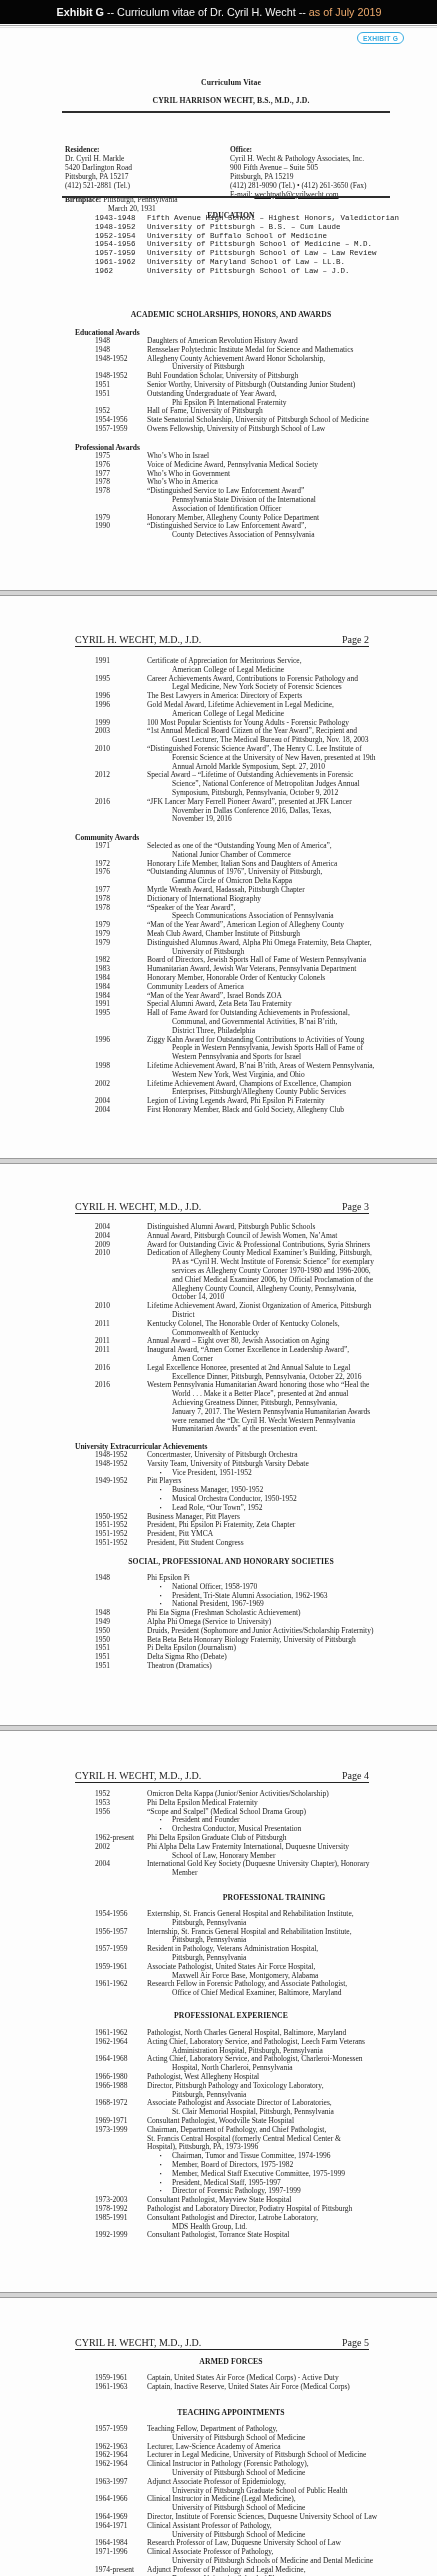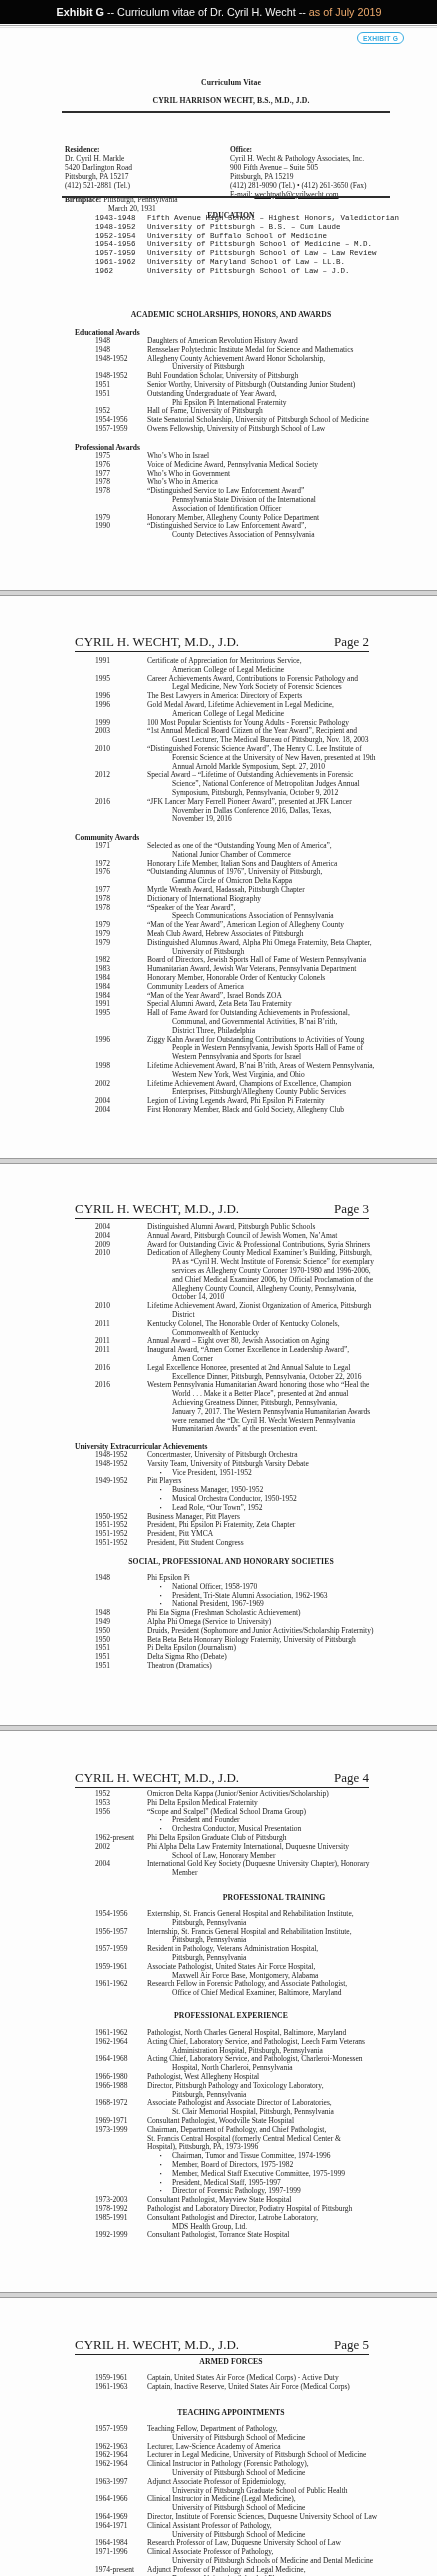--- a/index.html
+++ b/index.html
@@ -19,21 +19,21 @@
          font-family:"Liberation Sans", sans-serif;font-weight:bold;font-size:6.7px;
          display:flex;align-items:center;justify-content:center;letter-spacing:0.2px;}
   
   .abs{position:absolute;left:0;width:438px;}
   .center{text-align:center;font-weight:bold;font-size:7.7px;letter-spacing:0.1px;padding-left:12px;}
   .label{padding-left:75px;font-weight:bold;font-size:7.5px;}
   .rule{position:absolute;left:62px;width:328px;height:1.5px;background:#2d2d2d;}
   .sep{position:absolute;left:0;width:438px;height:5.7px;background:#d4d4d4;
        border-top:0.5px solid #9b9b9b;border-bottom:0.5px solid #9b9b9b;box-sizing:border-box;}
   .pagehead{position:absolute;left:75px;width:294px;display:flex;justify-content:space-between;
-            border-bottom:1px solid #232323;font-size:13px;padding-bottom:1px;}
+            border-bottom:1px solid #232323;font-size:10px;padding-bottom:1px;}
   
   .row{position:relative;line-height:8.8px;font-size:7.5px;padding-left:147px;}
   .row .yr{position:absolute;left:95px;top:0;white-space:nowrap;}
   .cont{padding-left:172px;}
   .cont0{padding-left:147px;}
   .bull{padding-left:160px;}
   .sq{display:inline-block;width:12px;font-size:4.6px;vertical-align:1px;}
   
   .contact{position:absolute;left:0;width:438px;font-size:7.5px;line-height:9px;}
   .ccol{position:absolute;top:0;margin-top:20px;}
@@ -148,21 +148,21 @@
         <div class="row"><span class="yr">1971</span><span>Selected as one of the “Outstanding Young Men of America”,</span></div>
         <div class="row cont">National Junior Chamber of Commerce</div>
         <div class="row"><span class="yr">1972</span><span>Honorary Life Member, Italian Sons and Daughters of America</span></div>
         <div class="row"><span class="yr">1976</span><span>“Outstanding Alumnus of 1976”, University of Pittsburgh,</span></div>
         <div class="row cont">Gamma Circle of Omicron Delta Kappa</div>
         <div class="row"><span class="yr">1977</span><span>Myrtle Wreath Award, Hadassah, Pittsburgh Chapter</span></div>
         <div class="row"><span class="yr">1978</span><span>Dictionary of International Biography</span></div>
         <div class="row"><span class="yr">1978</span><span>“Speaker of the Year Award”,</span></div>
         <div class="row cont">Speech Communications Association of Pennsylvania</div>
         <div class="row"><span class="yr">1979</span><span>“Man of the Year Award”, American Legion of Allegheny County</span></div>
-        <div class="row"><span class="yr">1979</span><span>Meah Club Award, Hebrew Associates of Pittsburgh</span></div>
+        <div class="row"><span class="yr">1979</span><span>Meah Club Award, Chamber Institute of Pittsburgh</span></div>
         <div class="row"><span class="yr">1979</span><span>Distinguished Alumnus Award, Alpha Phi Omega Fraternity, Beta Chapter,</span></div>
         <div class="row cont">University of Pittsburgh</div>
         <div class="row"><span class="yr">1982</span><span>Board of Directors, Jewish Sports Hall of Fame of Western Pennsylvania</span></div>
         <div class="row"><span class="yr">1983</span><span>Humanitarian Award, Jewish War Veterans, Pennsylvania Department</span></div>
         <div class="row"><span class="yr">1984</span><span>Honorary Member, Honorable Order of Kentucky Colonels</span></div>
         <div class="row"><span class="yr">1984</span><span>Community Leaders of America</span></div>
         <div class="row"><span class="yr">1984</span><span>“Man of the Year Award”, Israel Bonds ZOA</span></div>
         <div class="row"><span class="yr">1991</span><span>Special Alumni Award, Zeta Beta Tau Fraternity</span></div>
         <div class="row"><span class="yr">1995</span><span>Hall of Fame Award for Outstanding Achievements in Professional,</span></div>
         <div class="row cont">Communal, and Governmental Activities, B’nai B’rith,</div>

